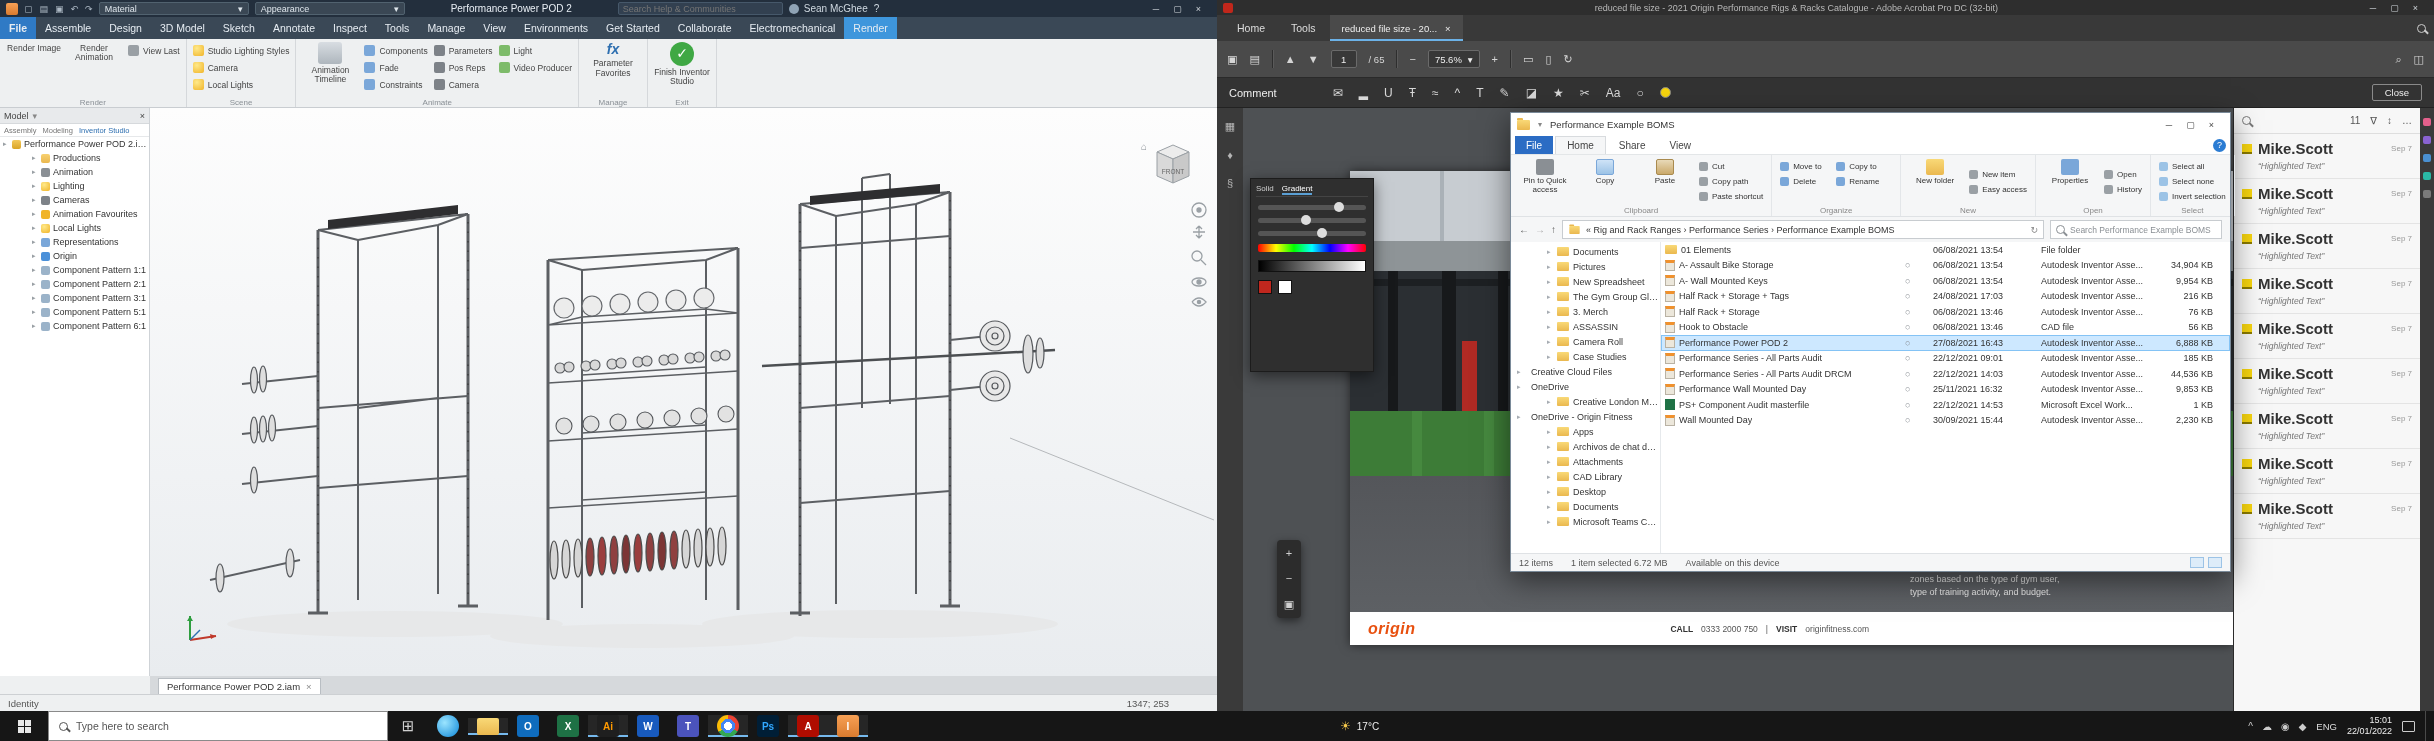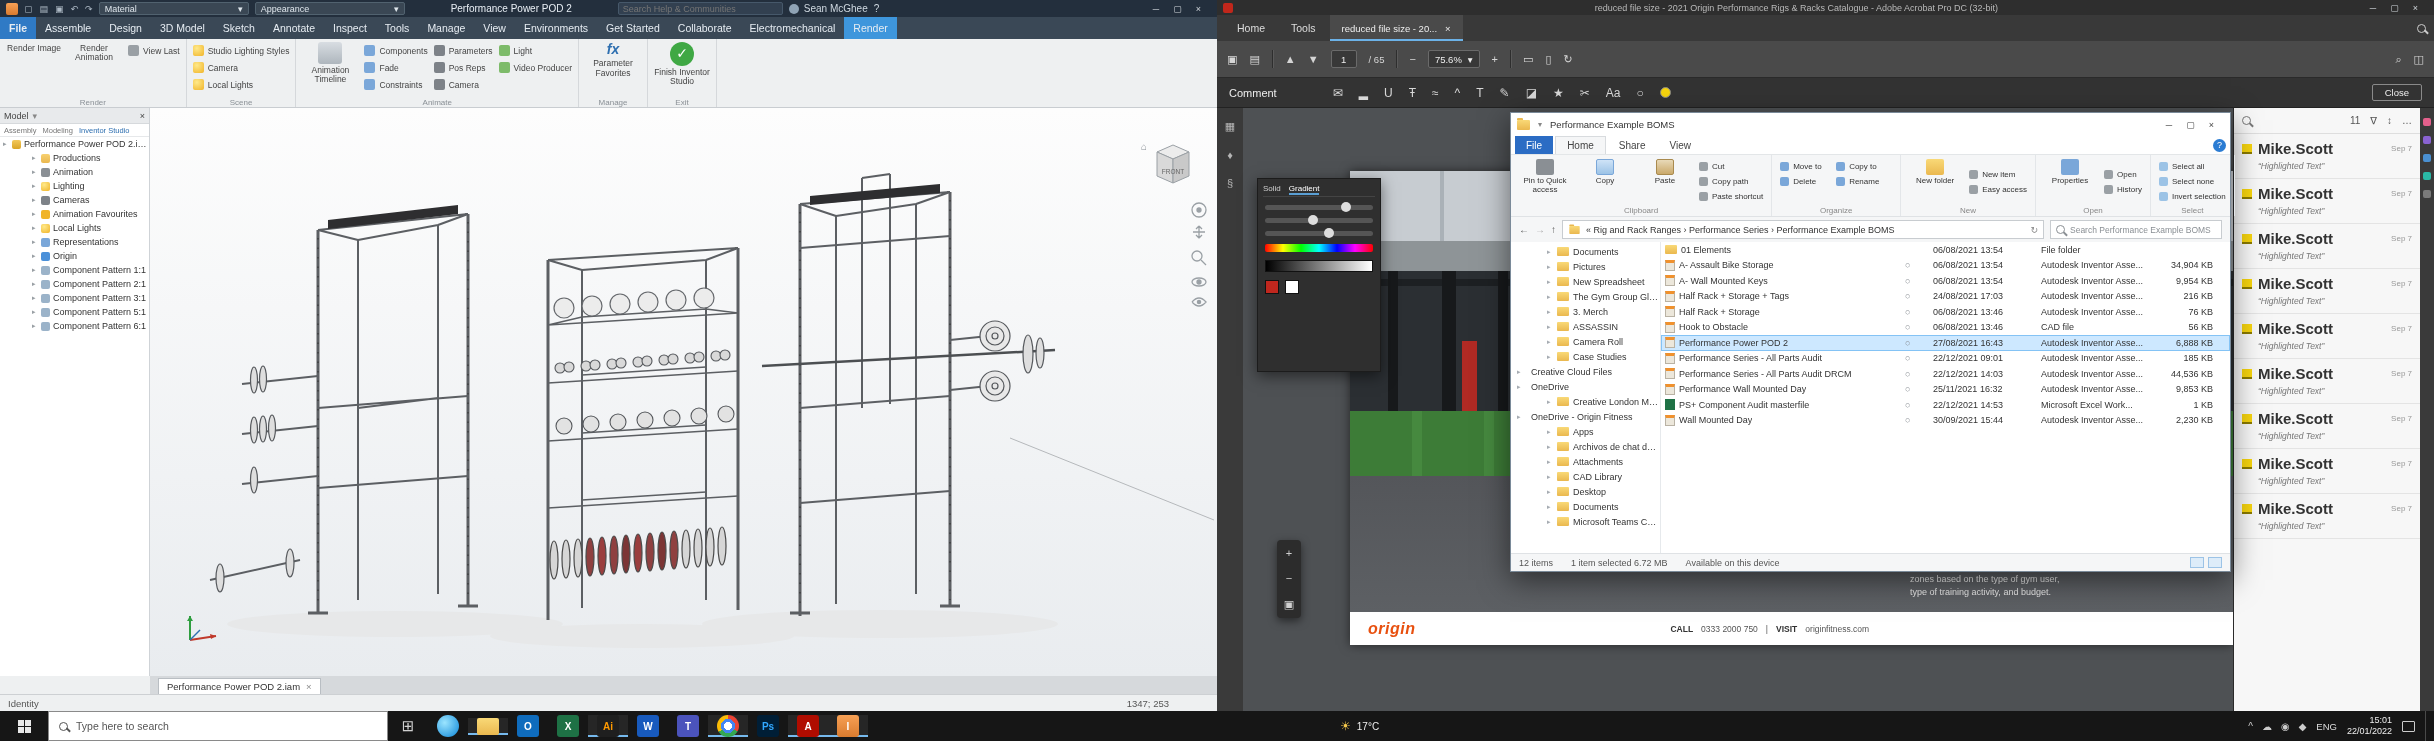--- a/index.html
+++ b/index.html
@@ -95,21 +95,21 @@
   #z-beam{position:absolute;top:8px;left:0;width:883px;height:7px;background:#1d2023}
   #z-banner{position:absolute;top:70px;left:112px;width:15px;height:70px;background:#b02a24}
   #z-turf{top:240px;height:65px;background:repeating-linear-gradient(90deg,#3d7c37 0 62px,#46893f 62px 72px)}
   #z-floor{top:305px;height:136px;background:linear-gradient(#54565a,#5d6064)}
   #quote{position:absolute;left:402px;top:355px;font-family:"Liberation Serif","DejaVu Serif",serif;font-size:64px;color:#d0d0d0;line-height:1}
   #caption{position:absolute;left:560px;top:402px;width:230px;font-size:9px;color:#e6e6e6;line-height:1.45}
   #pdf-footer{position:absolute;left:0;top:441px;width:883px;height:33px;background:#fff;display:flex;align-items:center;padding:0 18px}
   #brand{color:#e8500f;font-weight:bold;font-size:16px;letter-spacing:.5px;font-style:italic}
   #contact{margin-left:255px;display:flex;gap:8px;font-size:8.5px;color:#555;align-items:center}
   #contact b{color:#333}
-  #grad-panel{left:40px;top:178px;width:124px;height:194px;background:#2f2f2f;border:1px solid #1c1c1c;box-shadow:0 4px 14px rgba(0,0,0,.5);color:#cfcfcf;font-size:8px;padding:5px}
+  #grad-panel{left:33px;top:178px;width:124px;height:194px;background:#2f2f2f;border:1px solid #1c1c1c;box-shadow:0 4px 14px rgba(0,0,0,.5);color:#cfcfcf;font-size:8px;padding:5px}
   .gtabs{display:flex;gap:8px;border-bottom:1px solid #444;padding-bottom:3px;margin-bottom:5px}
   .gtab.on{color:#fff;box-shadow:0 2px 0 #5a9fd4}
   .slider{height:5px;background:#555;border-radius:3px;position:relative;margin:8px 2px}
   .knob{position:absolute;top:-3px;width:10px;height:10px;border-radius:50%;background:#ddd}
   .hue{height:8px;border-radius:2px;margin:8px 2px;background:linear-gradient(90deg,#f00,#ff0,#0f0,#0ff,#00f,#f0f,#f00)}
   .ramp{height:12px;margin:8px 2px;background:linear-gradient(90deg,#000,#fff);border:1px solid #111}
   .swpair{display:flex;gap:6px;margin:6px 2px}
   .sw{width:14px;height:14px;border:1px solid #111}
   #float-tools{left:60px;top:540px;width:24px;height:78px;background:#2c2c2c;border-radius:4px;display:flex;flex-direction:column;align-items:center;justify-content:space-around;color:#cfcfcf;font-size:11px;box-shadow:0 3px 8px rgba(0,0,0,.5)}
   #acr-comments{left:1016px;top:108px;width:187px;height:603px;background:#f7f7f7;border-left:1px solid #2a2a2a;overflow:hidden}

